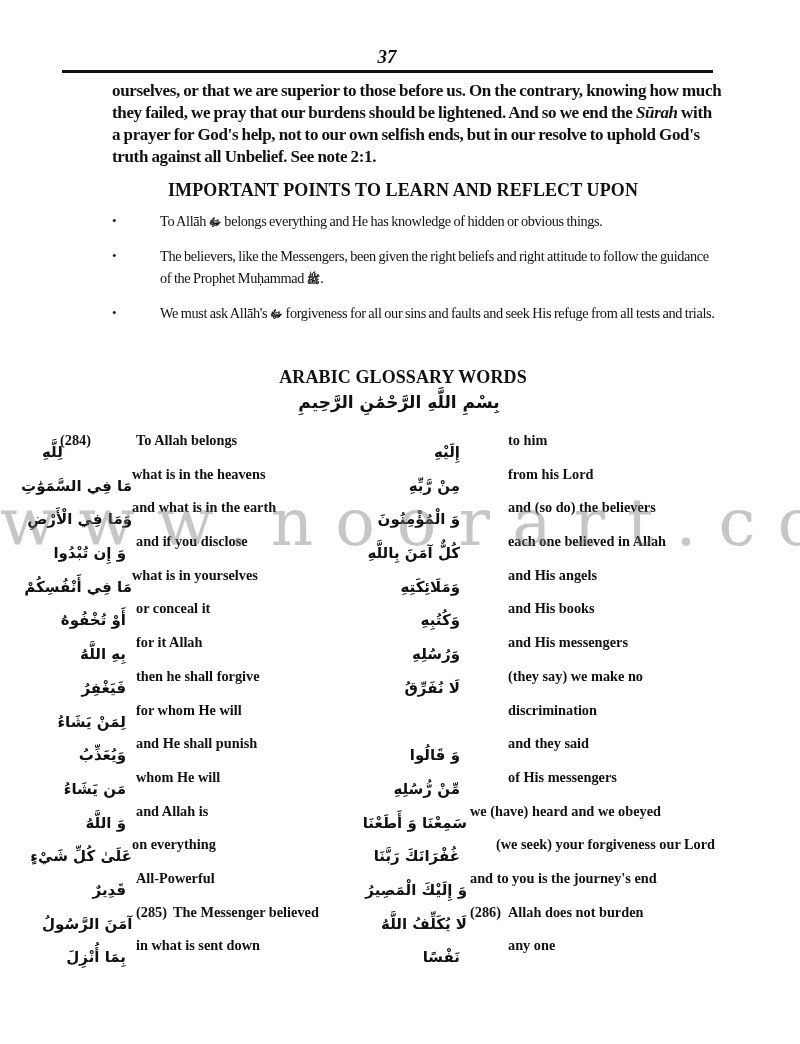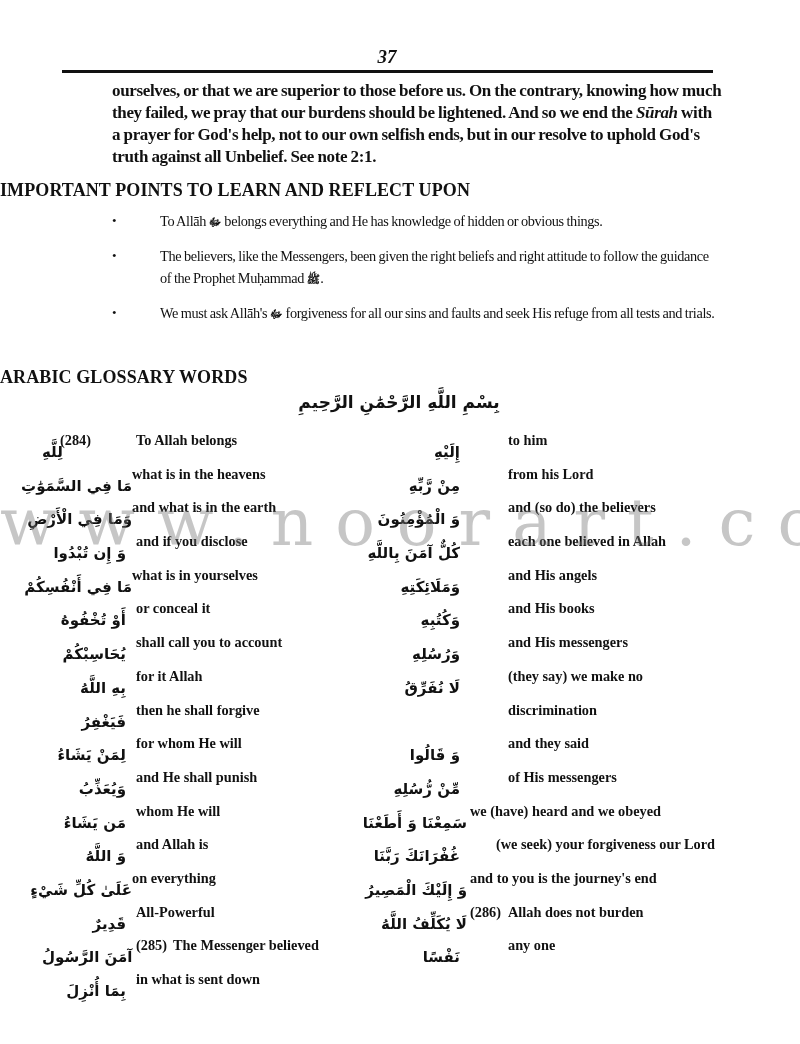--- a/index.html
+++ b/index.html
@@ -42,21 +42,22 @@
       font-size: 17px;
       line-height: 22px;
       letter-spacing: -0.35px;
       font-weight: bold;
       word-spacing: -0.5px;
     }
     .intro em { font-style: italic; }
 
     .section-heading {
       position: absolute;
-      left: 0; width: 774px;
+      left: 16px; width: 774px;
+      text-align: center;
       font-weight: bold;
       font-size: 18px;
       letter-spacing: 0.1px;
     }
     .heading-points { top: 180px; }
     .heading-glossary { top: 367px; }
 
     .bismillah {
       position: absolute;
       left: 0; width: 774px;
@@ -205,24 +206,20 @@
       </div>
     <div class="gloss-row">
         <span class="arabic" style="right:256px">مَا فِي أَنْفُسِكُمْ</span>
         <span class="english tight">what is in yourselves</span>
       </div>
     <div class="gloss-row">
         <span class="arabic" style="right:262px">أَوْ تُخْفُوهُ</span>
         <span class="english">or conceal it</span>
       </div>
     <div class="gloss-row">
-        <span class="arabic" style="right:262px">يُحَاسِبْكُمْ</span>
-        <span class="english">shall call you to account</span>
-      </div>
-    <div class="gloss-row">
         <span class="arabic" style="right:262px">بِهِ اللَّهُ</span>
         <span class="english">for it Allah</span>
       </div>
     <div class="gloss-row">
         <span class="arabic" style="right:262px">فَيَغْفِرُ</span>
         <span class="english">then he shall forgive</span>
       </div>
     <div class="gloss-row">
         <span class="arabic" style="right:262px">لِمَنْ يَشَاءُ</span>
         <span class="english">for whom He will</span>

